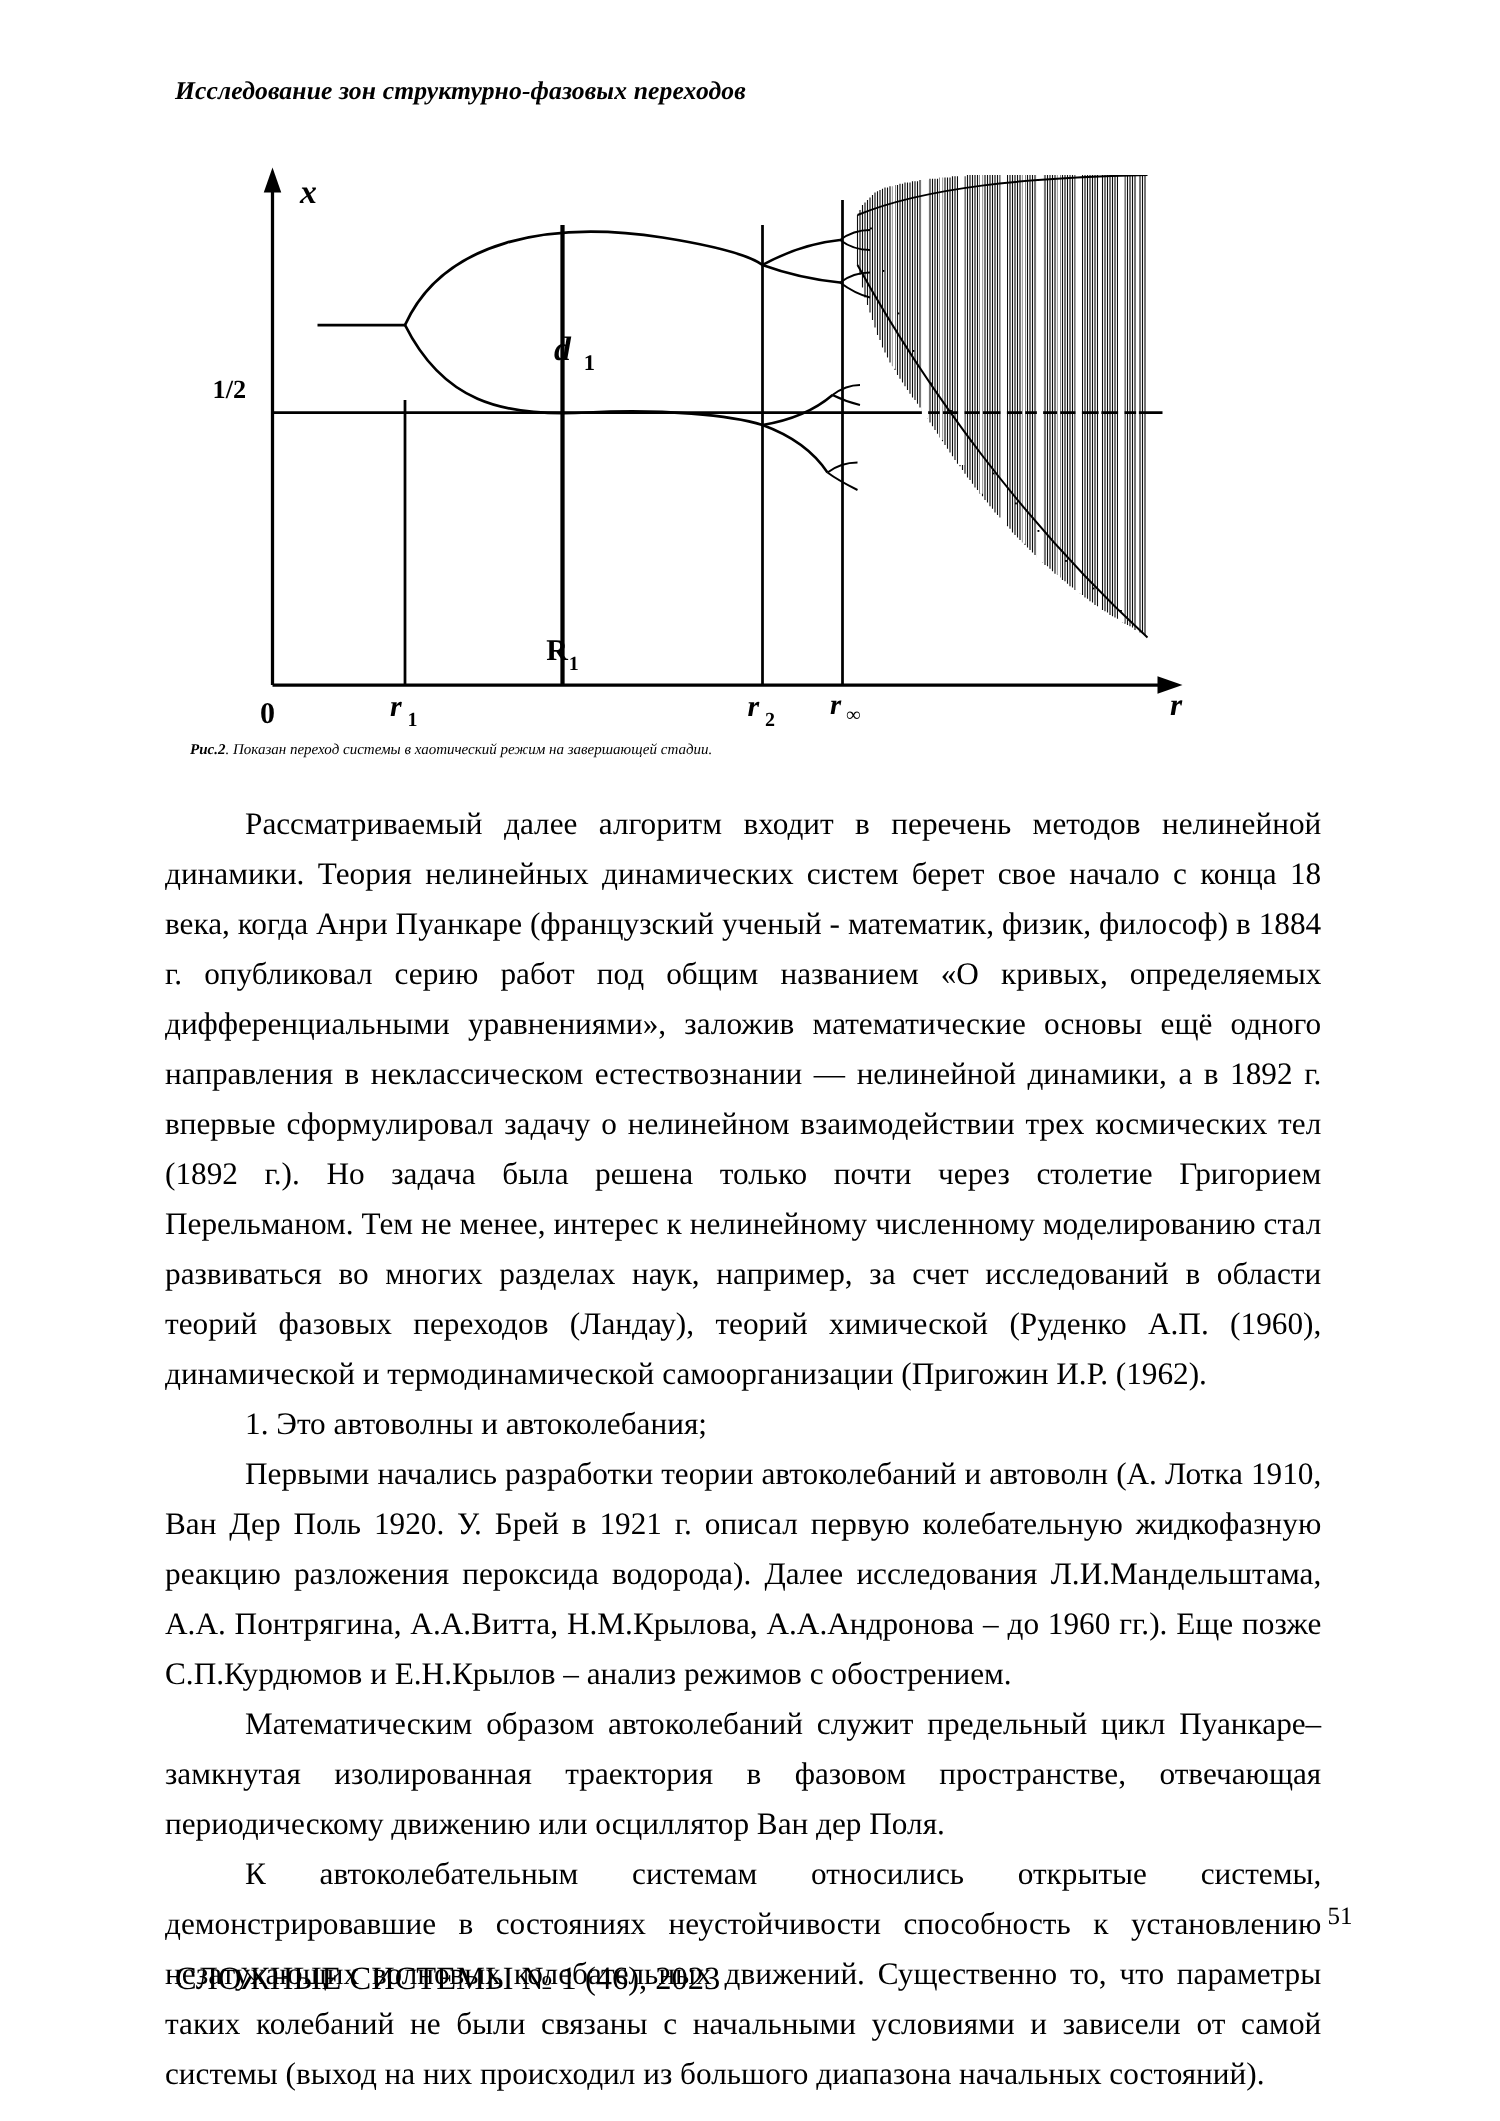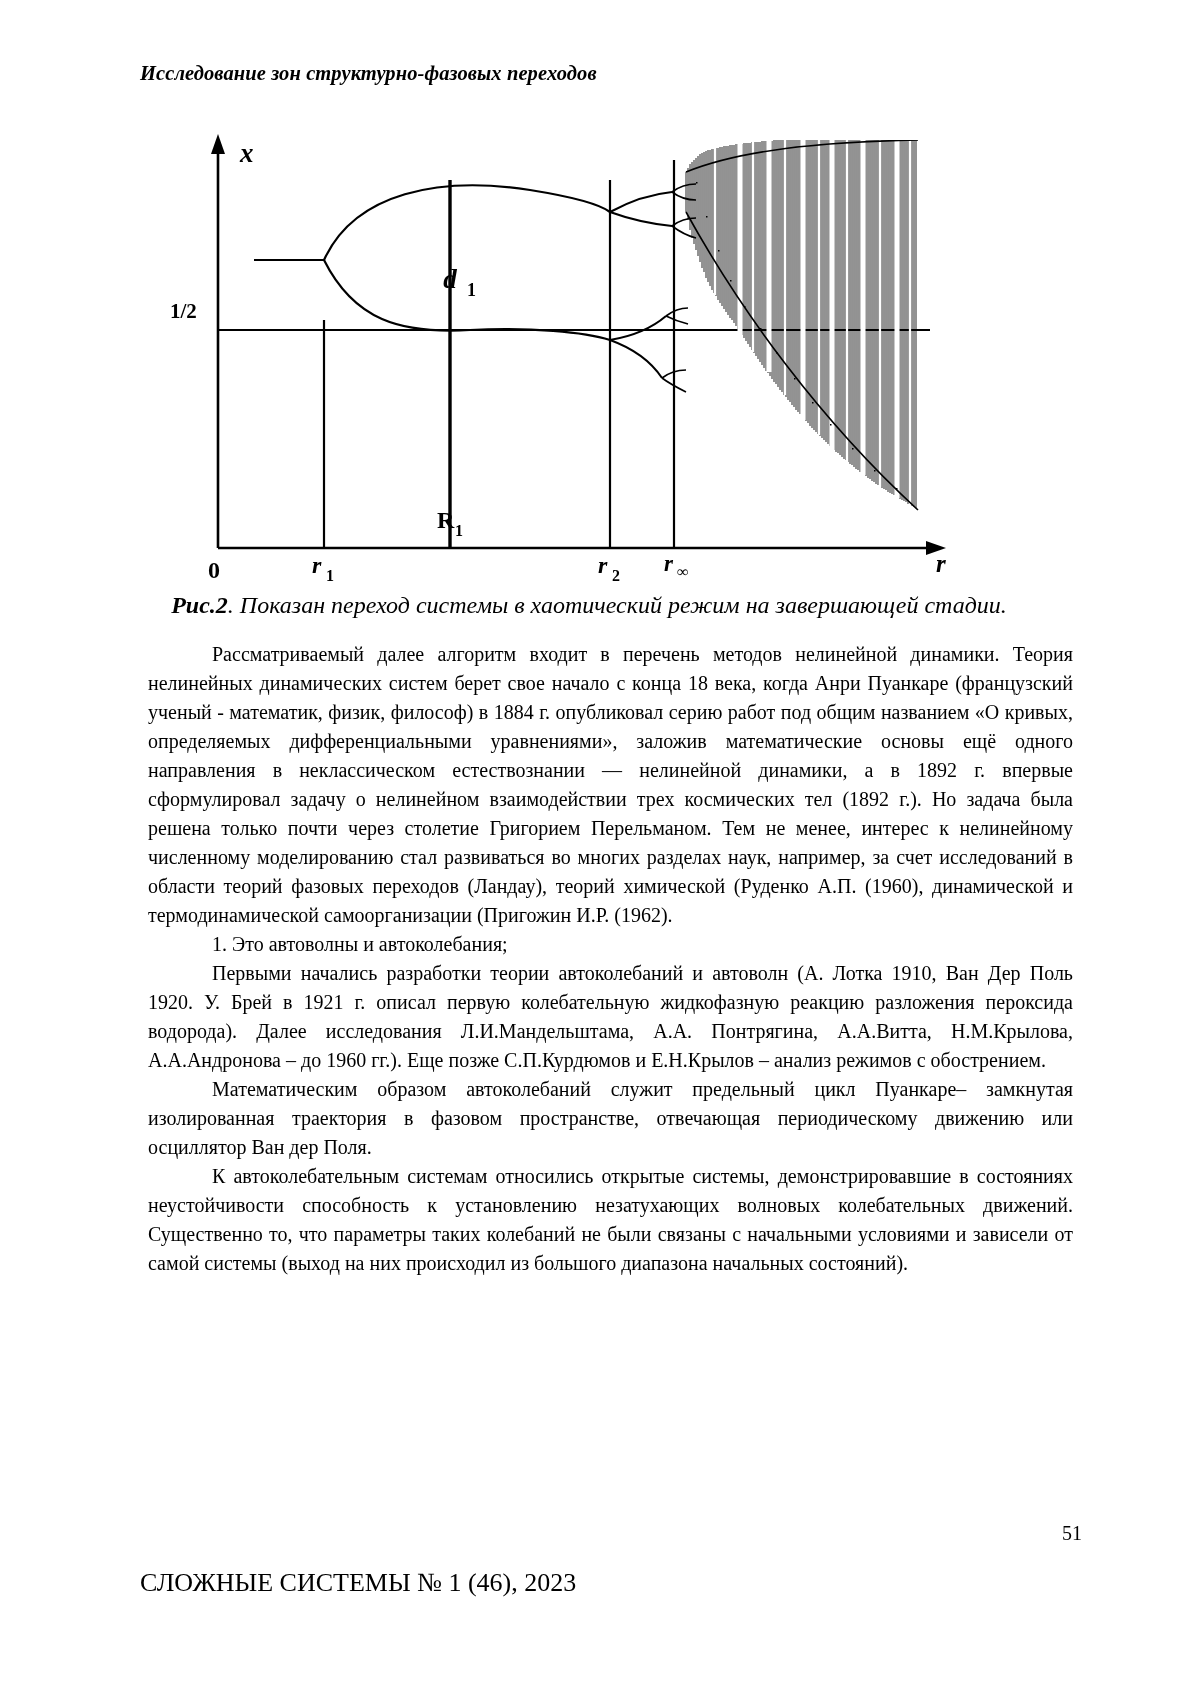--- a/index.html
+++ b/index.html
@@ -33,38 +33,37 @@
   }
   .figure-wrap {
     position: absolute;
     left: 140px;
     top: 120px;
     width: 930px;
     height: 470px;
   }
   .figure-caption {
     position: absolute;
-    left: 124px;
+    left: 152px;
     top: 592px;
     width: 930px;
-    text-align: center;
-    font-size: 24px;
+    font-size: 12px;
     font-style: italic;
   }
   .figure-caption b {
     font-style: italic;
     font-weight: bold;
   }
   .body-text {
     position: absolute;
-    left: 148px;
+    left: 132px;
     top: 640px;
     width: 925px;
-    font-size: 20px;
-    line-height: 29px;
+    font-size: 25px;
+    line-height: 40px;
     text-align: justify;
   }
   .body-text p {
     margin: 0;
     text-indent: 64px;
   }
   .body-text p.listitem {
     text-indent: 64px;
   }
   .footer-page {

